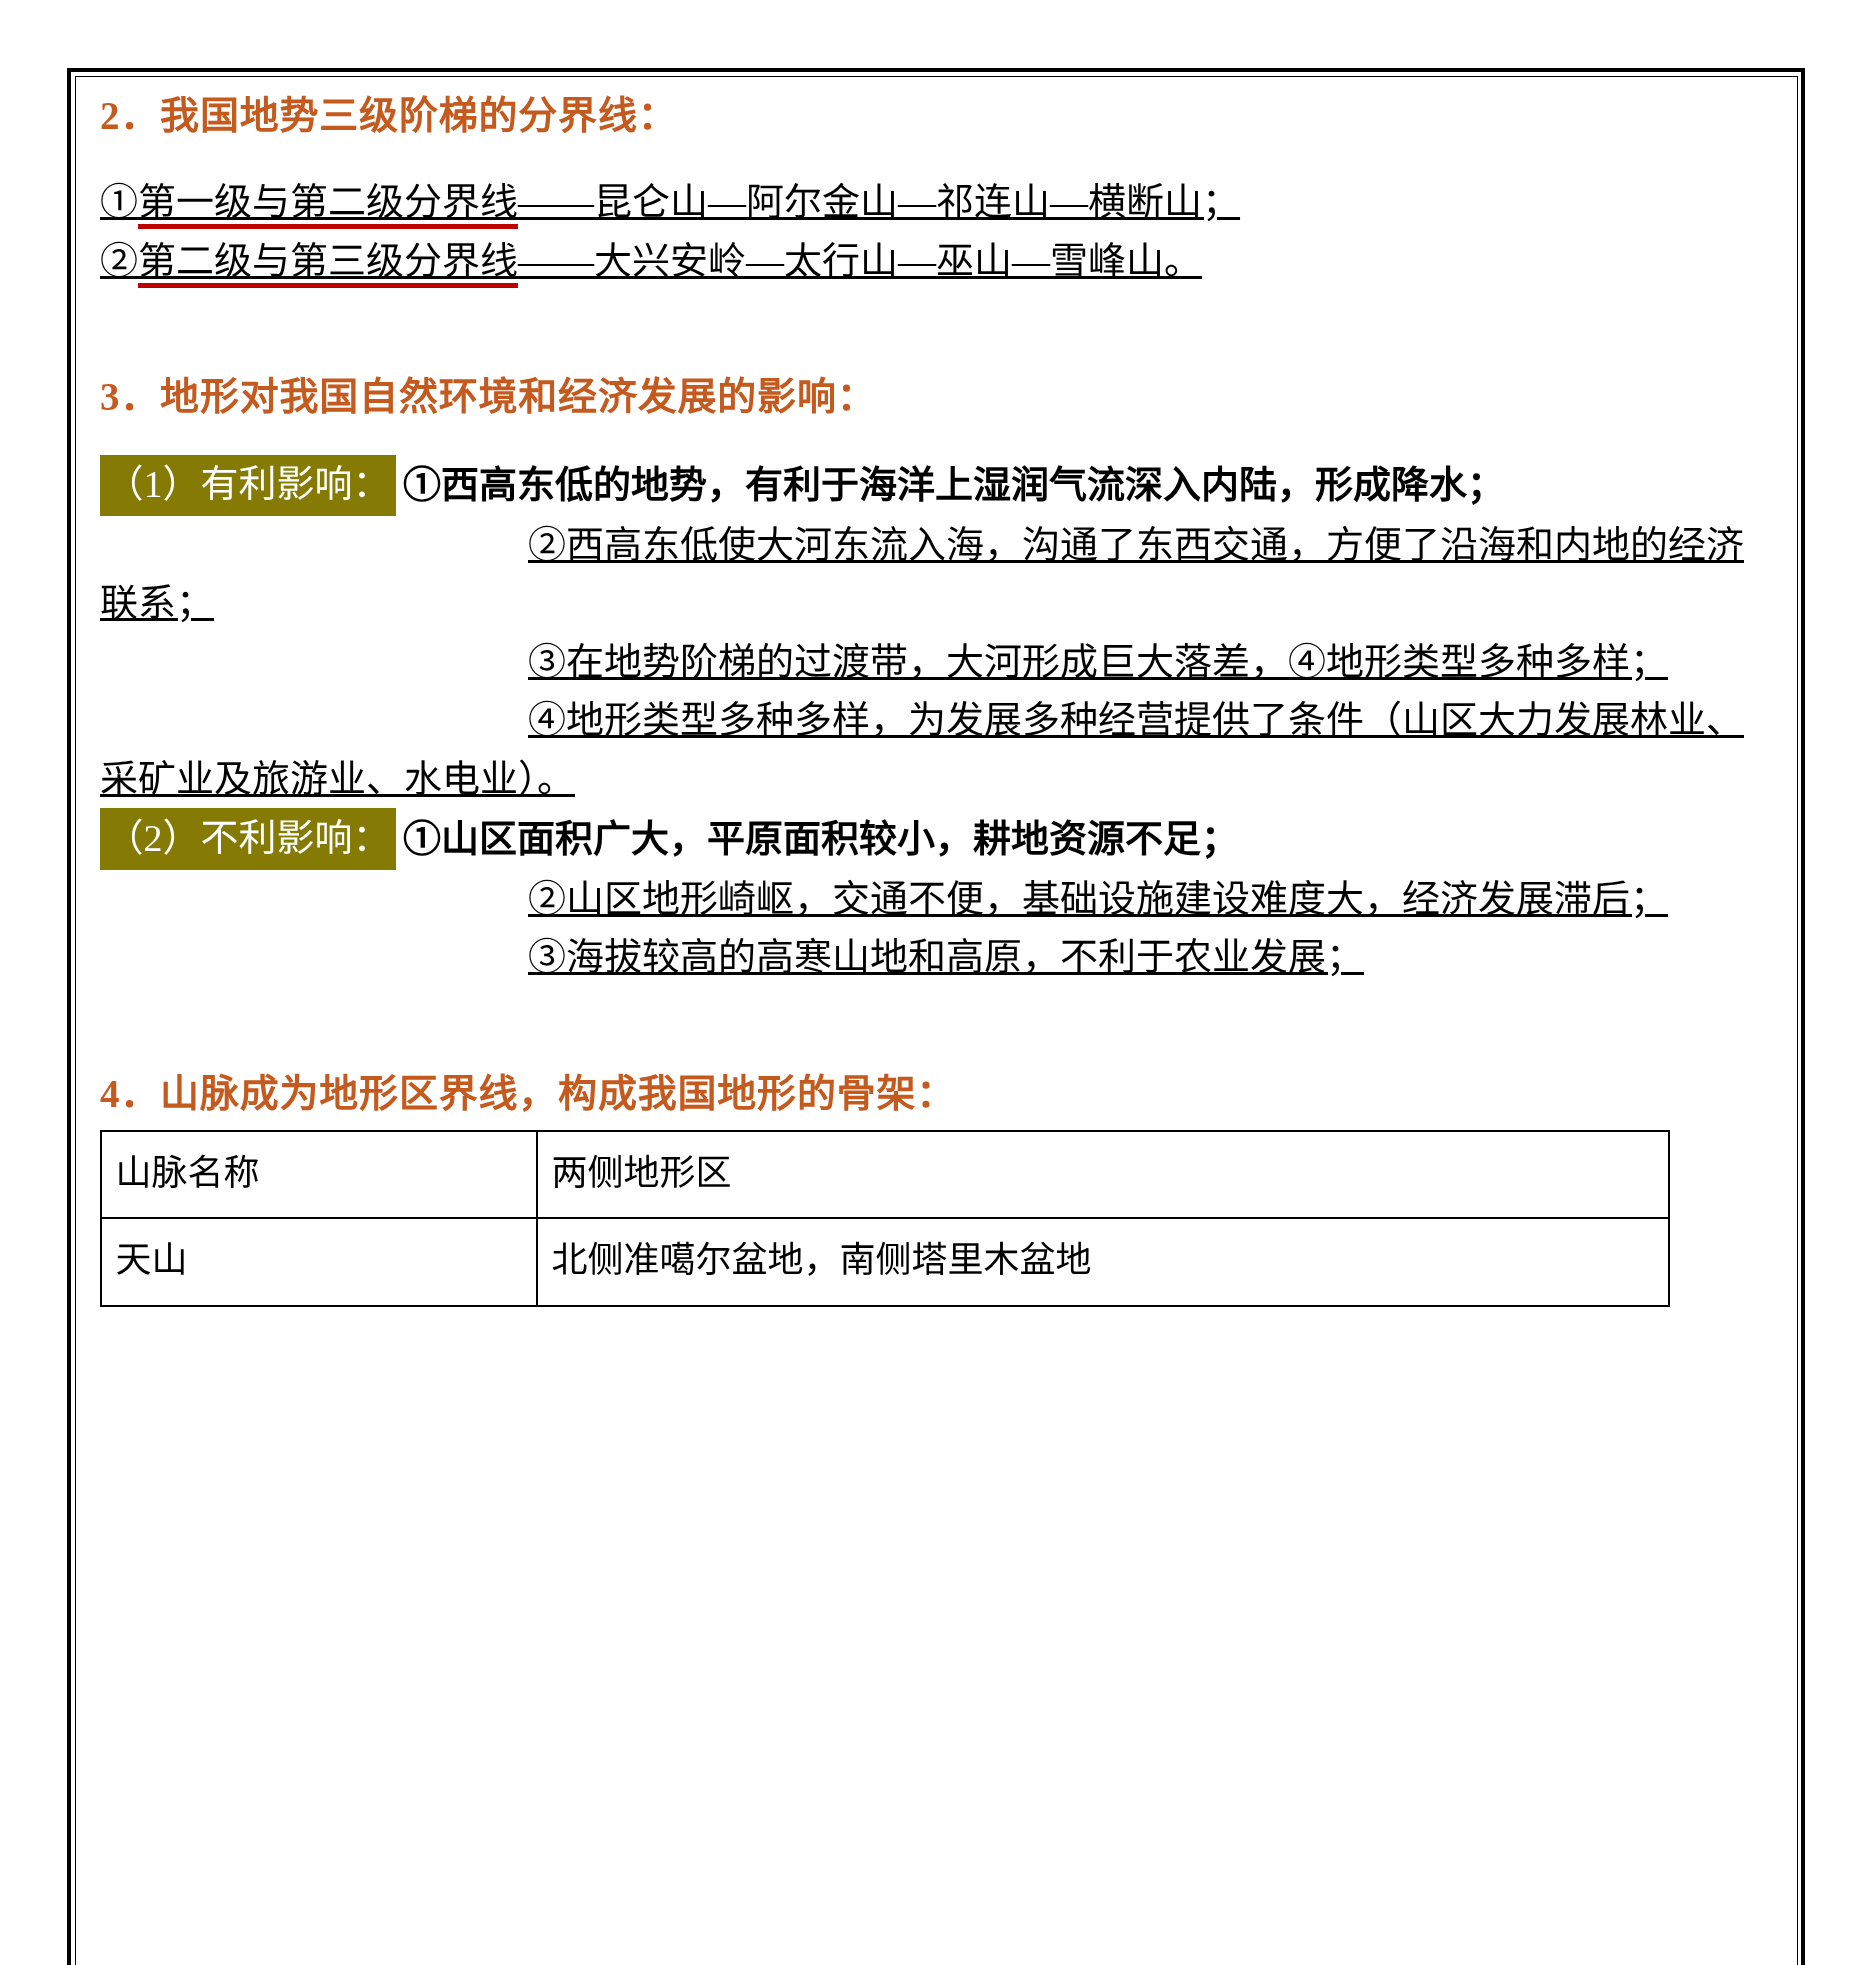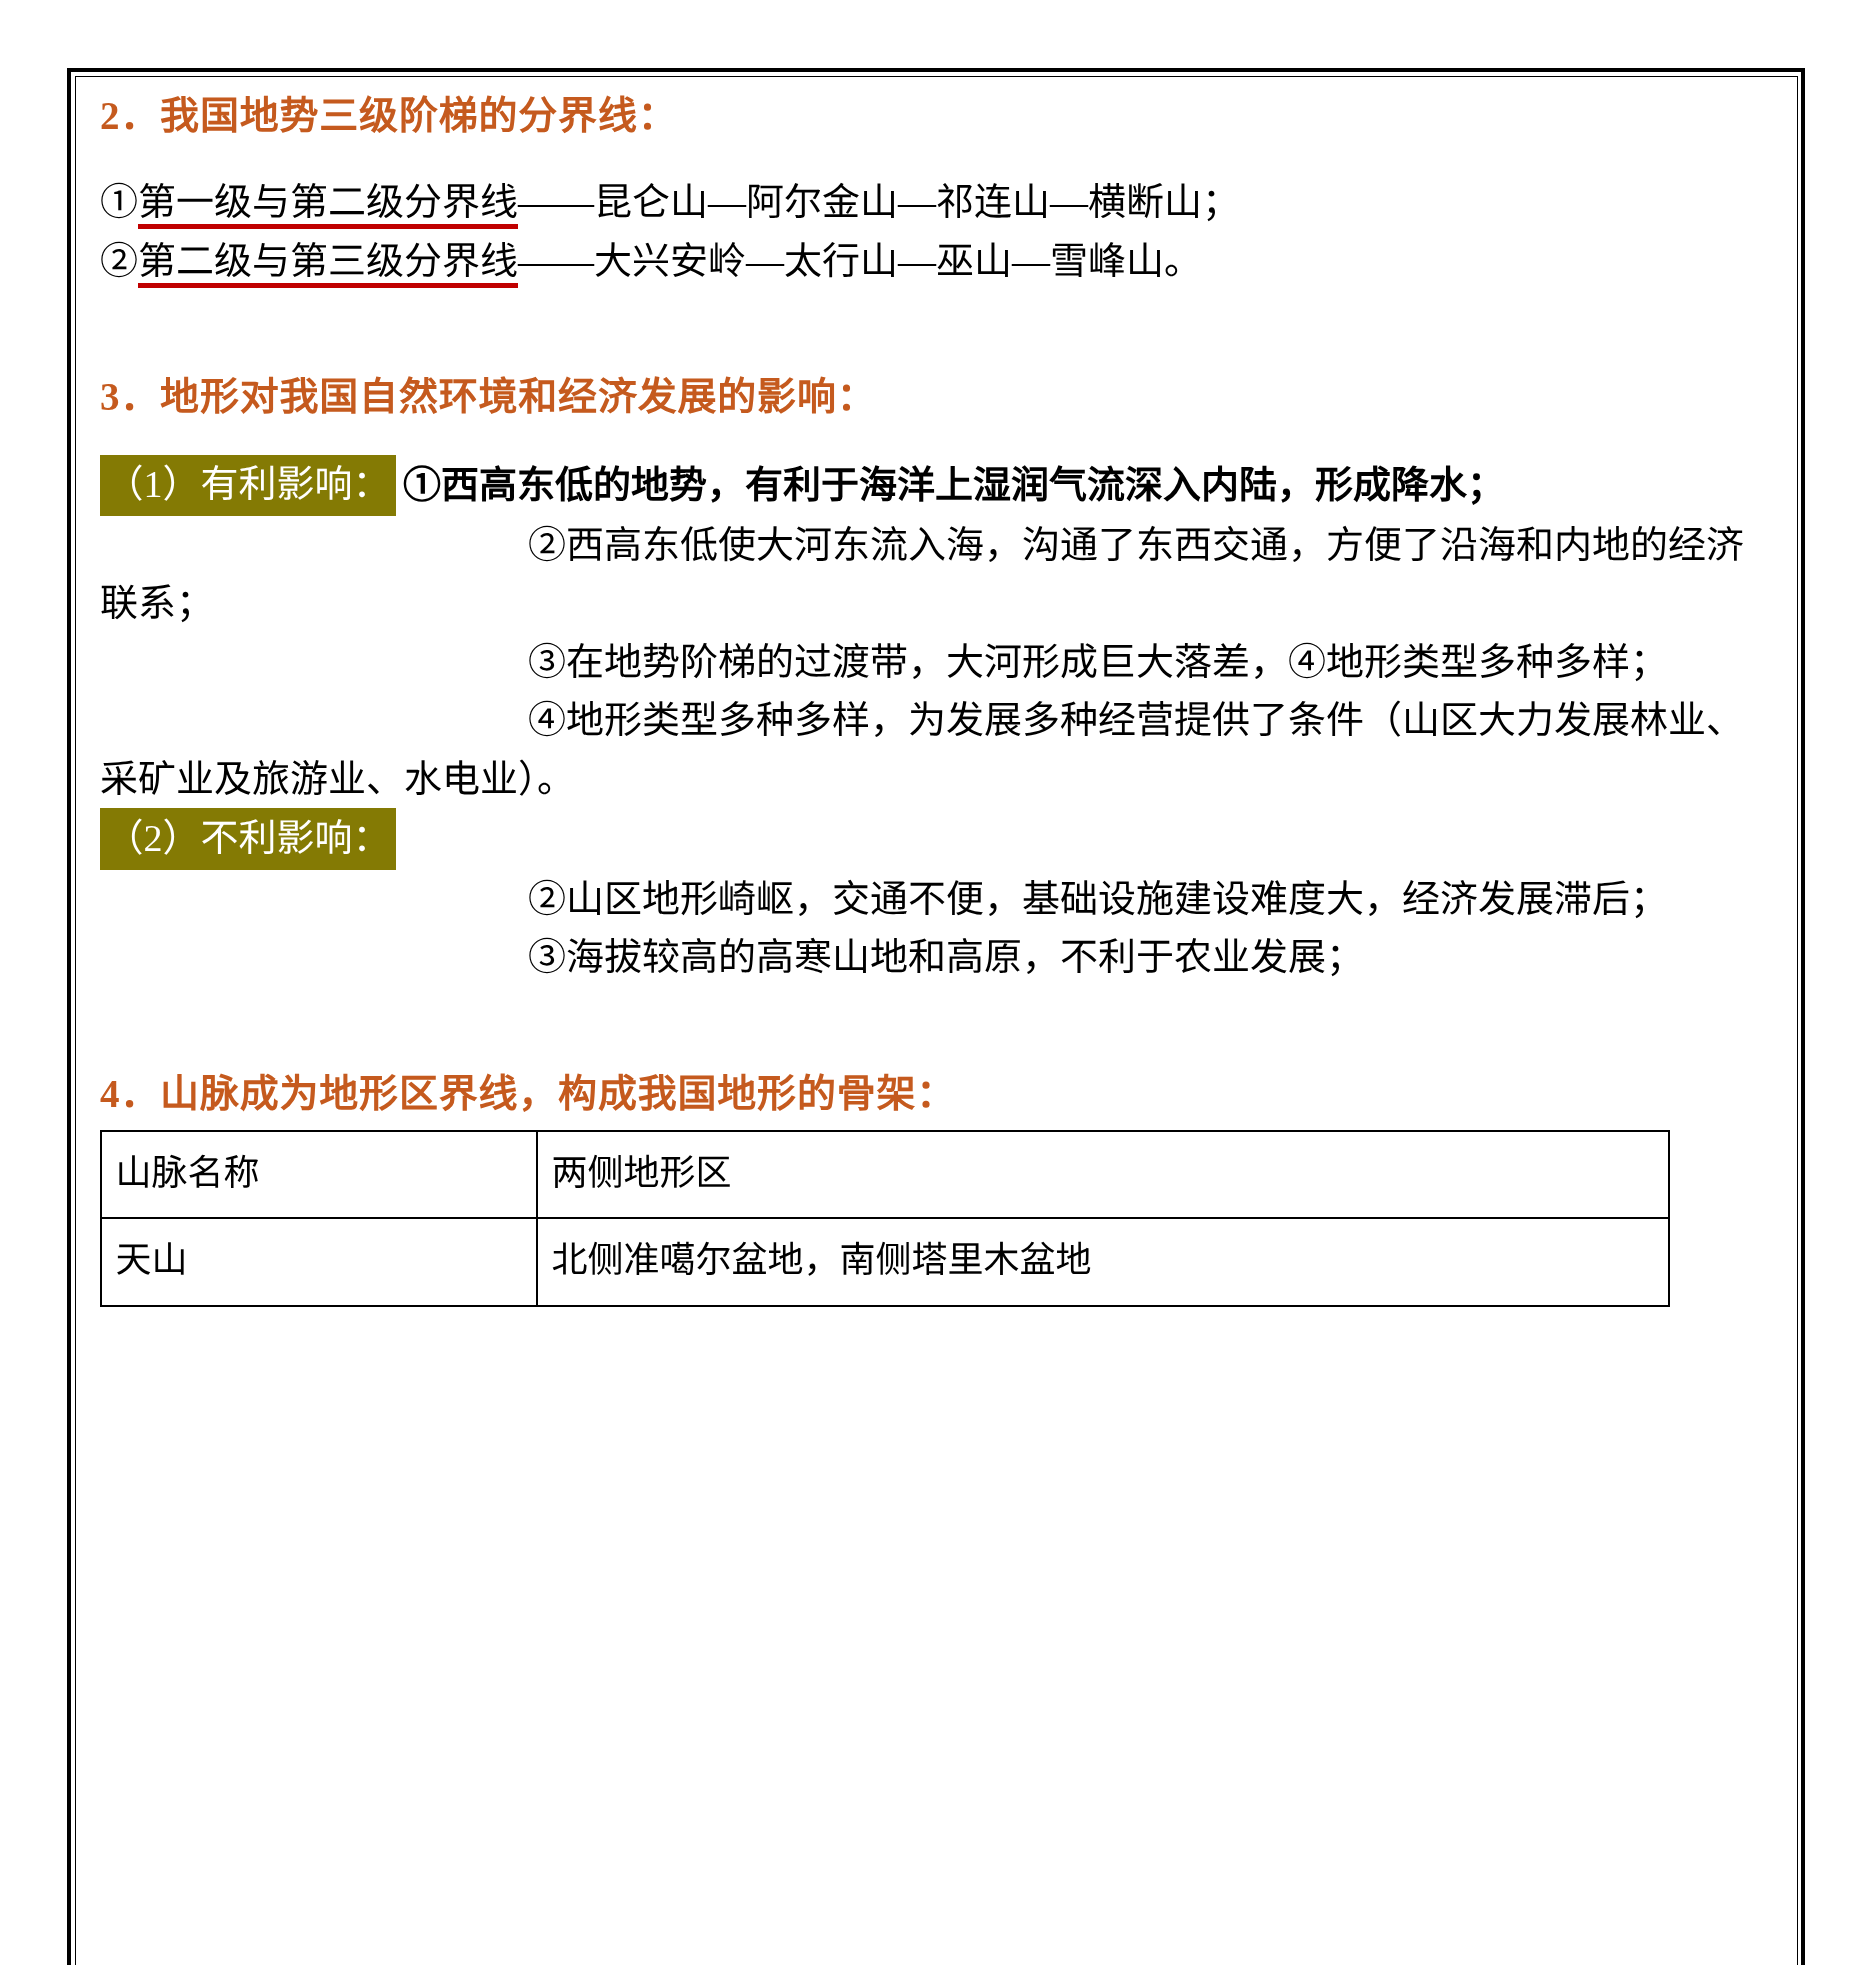--- a/index.html
+++ b/index.html
@@ -63,20 +63,21 @@
   }
 
   
   .body-line {
     color: #000000;
     font-size: 38px;
     line-height: 1.54;
     margin: 0;
     white-space: pre-wrap;
     word-break: break-all;
+    text-decoration: underline;
   }
   .body-line.indent {
     text-indent: 428px;
   }
 
   .underline-red {
     position: relative;
     display: inline;
     box-shadow: inset 0 -3.9px 0 -0.4px transparent;
     border-bottom: 5.1px solid #C00000;
@@ -161,20 +162,21 @@
     </div>
 
     <p class="body-line indent">②西高东低使大河东流入海，沟通了东西交通，方便了沿海和内地的经济联系；</p>
 
     <p class="body-line indent">③在地势阶梯的过渡带，大河形成巨大落差，④地形类型多种多样；</p>
 
     <p class="body-line indent">④地形类型多种多样，为发展多种经营提供了条件（山区大力发展林业、采矿业及旅游业、水电业）。</p>
 
     <div class="impact-row">
       <span class="olive-badge">（2）不利影响：</span>
+      <span class="impact-first-text">①山区面积广大，平原面积较小，耕地资源不足；</span>
     </div>
 
     <p class="body-line indent">②山区地形崎岖，交通不便，基础设施建设难度大，经济发展滞后；</p>
 
     <p class="body-line indent">③海拔较高的高寒山地和高原，不利于农业发展；</p>
 
 
     <div class="spacer-lg"></div>
 
     <p class="section-heading">4．山脉成为地形区界线，构成我国地形的骨架：</p>

